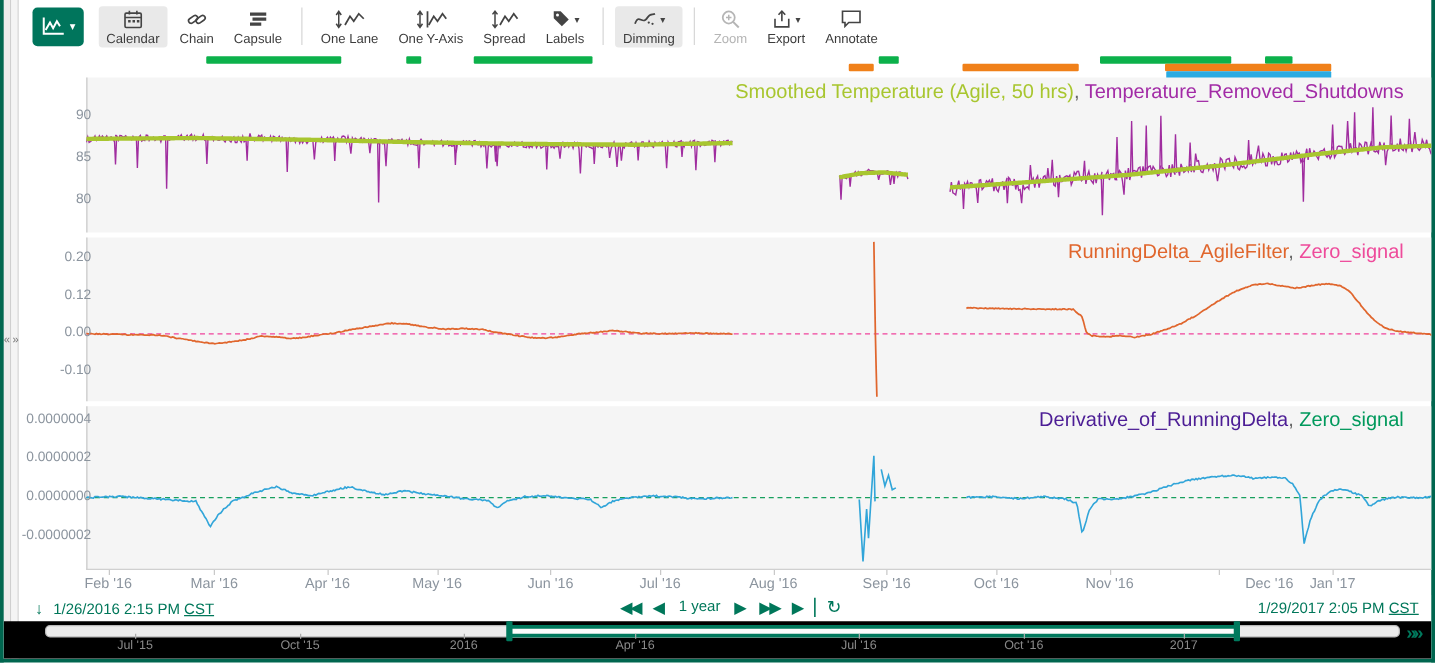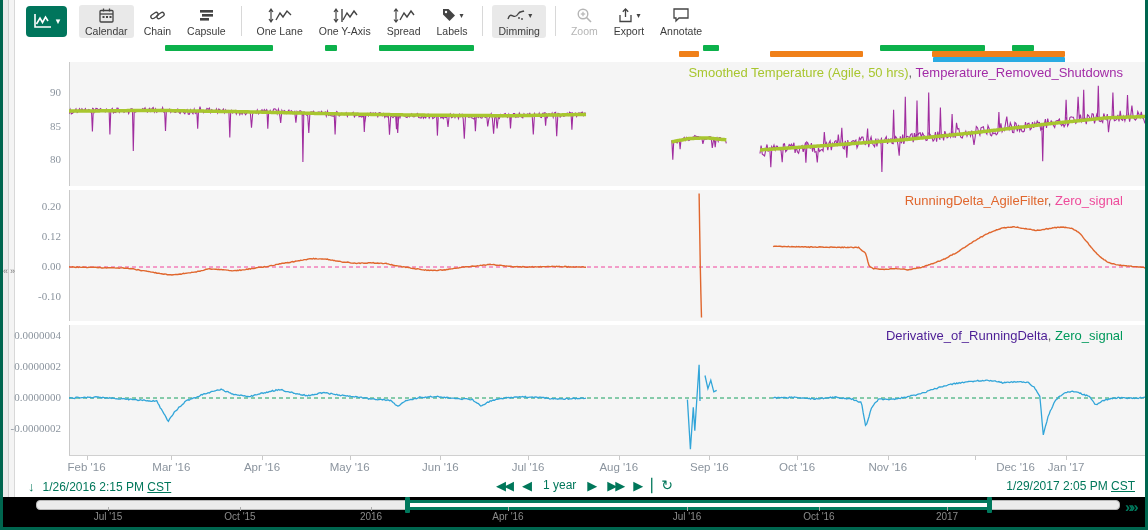--- a/index.html
+++ b/index.html
@@ -21,23 +21,23 @@
             padding:2px 6px 1px 6px; margin:0 2px; border-radius:3px; cursor:pointer; min-width:34px; }
   .tb-btn.active { background:#e9e9e9; }
   .tb-btn .ic { height:17px; display:flex; align-items:center; color:#444; }
   .tb-btn .lbl { font-size:10.5px; color:#3c3c3c; margin-top:1px; white-space:nowrap; }
   .tb-btn.disabled .lbl { color:#b5b5b5; }
   .tb-btn .caret { font-size:8px; color:#444; margin-left:2px; }
   
   .cap-bar { position:absolute; height:6px; border-radius:1px; cursor:pointer; }
   
   .lane { position:absolute; left:66px; width:1079px; background:#f5f5f5; border-left:1px solid #c9c9c9; }
-  .yaxis { position:absolute; left:0; width:60px; cursor:ns-resize;font-family:Liberation Serif, serif; }
+  .yaxis { position:absolute; left:12px; width:60px; cursor:ns-resize; }
   .ytick { position:absolute; right:2px; width:58px; text-align:right; font-size:11px; color:#8b949e; }
-  .legend { position:absolute; right:22px; font-size:13px; white-space:nowrap; cursor:pointer; }
+  .legend { position:absolute; right:22px; font-size:16px; white-space:nowrap; cursor:pointer; }
   #chart-svg { position:absolute; left:0; top:0; pointer-events:none; }
   .xaxis { position:absolute; left:66px; top:456px; width:1079px; height:20px; cursor:ew-resize; }
   .xlabel { position:absolute; top:5px; transform:translateX(-50%); font-size:11.5px; color:#8b949e; white-space:nowrap; }
   .xtick { position:absolute; top:0; width:1px; height:4px; background:#c9c9c9; }
   
   #footer { position:absolute; left:13px; right:0; top:476px; height:21px; background:#fff; font-size:12px; }
   .ts { position:absolute; color:#00775a; top:3px; white-space:nowrap; cursor:pointer; }
   .ts u { text-decoration:underline; }
   #nav { position:absolute; left:475px; top:1px; display:flex; align-items:center; color:#00775a; }
   .nav-it { margin:0 5px; font-size:13px; cursor:pointer; color:#00775a; white-space:nowrap; }

